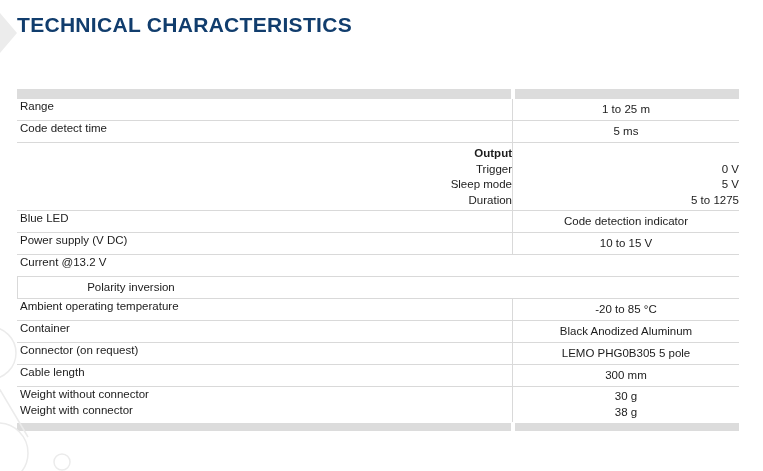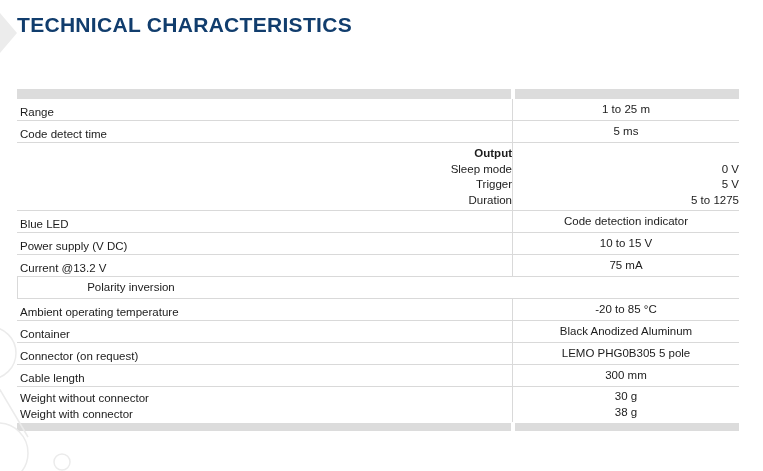--- a/index.html
+++ b/index.html
@@ -51,21 +51,21 @@
   .bar.bottom .seg-left, .bar.bottom .seg-right { height: 8px; }
 
   .row { display: flex; border-bottom: 1px solid var(--row-border); }
   .row.h-single { height: 21px; }
   .row.h-group  { height: 67px; }
   .row.h-multi  { height: 35px; border-bottom: none; }
 
   .label-cell {
     width: 495px; box-sizing: border-box;
     padding-left: 3px;
-    display: flex; flex-direction: column; justify-content: flex-end;
+    display: flex; flex-direction: column; justify-content: flex-start;
   }
   .value-cell {
     width: 227px; box-sizing: border-box;
     border-left: 1px solid var(--row-border);
     text-align: center;
     display: flex; flex-direction: column; justify-content: center;
   }
   .row.h-group .label-cell, .row.h-group .value-cell {
     justify-content: flex-start; padding-top: 3px; align-items: flex-end;
   }
@@ -99,22 +99,22 @@
         <div class="label-cell">
           <div class="line">Code detect time</div>
         </div>
         <div class="value-cell">
           <div class="line">5 ms</div>
         </div>
       </div>
       <div class="row h-group">
         <div class="label-cell">
           <div class="line bold">Output</div>
+          <div class="line">Trigger</div>
           <div class="line">Sleep mode</div>
-          <div class="line">Trigger</div>
           <div class="line">Duration</div>
         </div>
         <div class="value-cell">
           <div class="line">&nbsp;</div>
           <div class="line">0 V</div>
           <div class="line">5 V</div>
           <div class="line">5 to 1275</div>
         </div>
       </div>
       <div class="row h-single">
@@ -129,23 +129,20 @@
         <div class="label-cell">
           <div class="line">Power supply (V DC)</div>
         </div>
         <div class="value-cell">
           <div class="line">10 to 15 V</div>
         </div>
       </div>
       <div class="row h-single">
         <div class="label-cell">
           <div class="line">Current @13.2 V</div>
-        </div>
-        <div class="value-cell">
-          <div class="line">75 mA</div>
         </div>
       </div>
       <div class="row h-single">
         <div class="value-cell">
           <div class="line">Polarity inversion</div>
         </div>
       </div>
       <div class="row h-single">
         <div class="label-cell">
           <div class="line">Ambient operating temperature</div>

